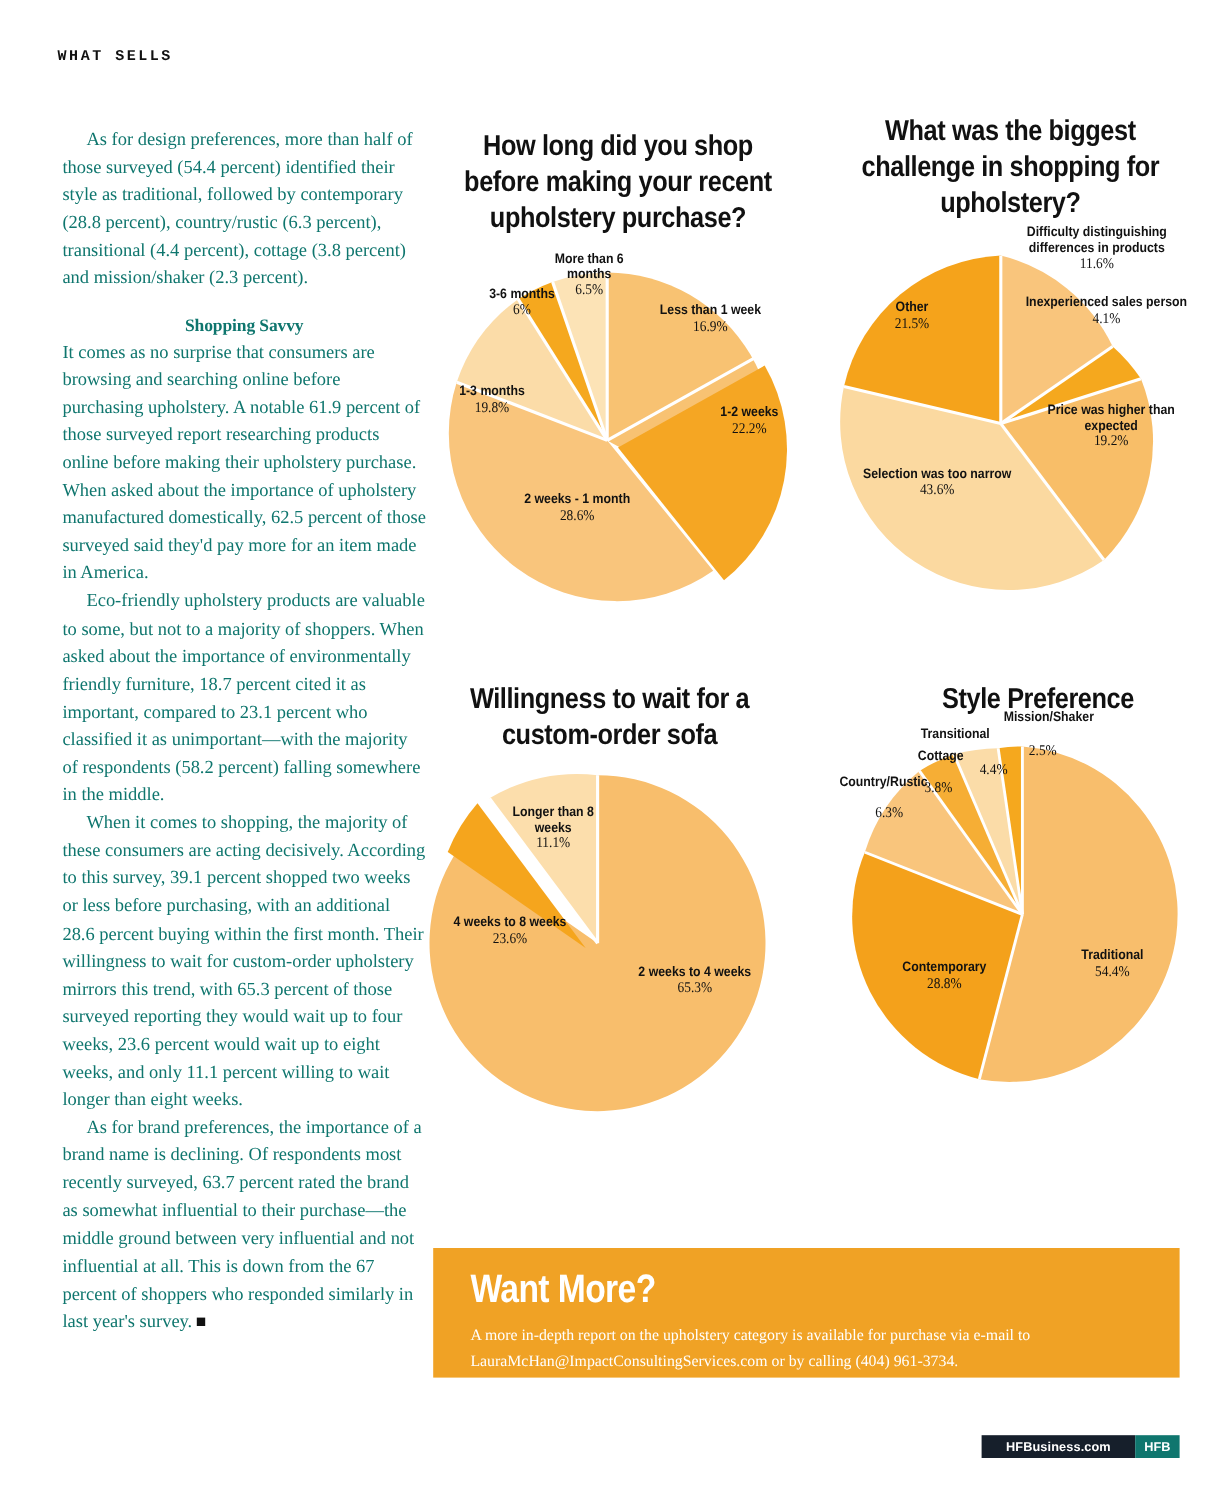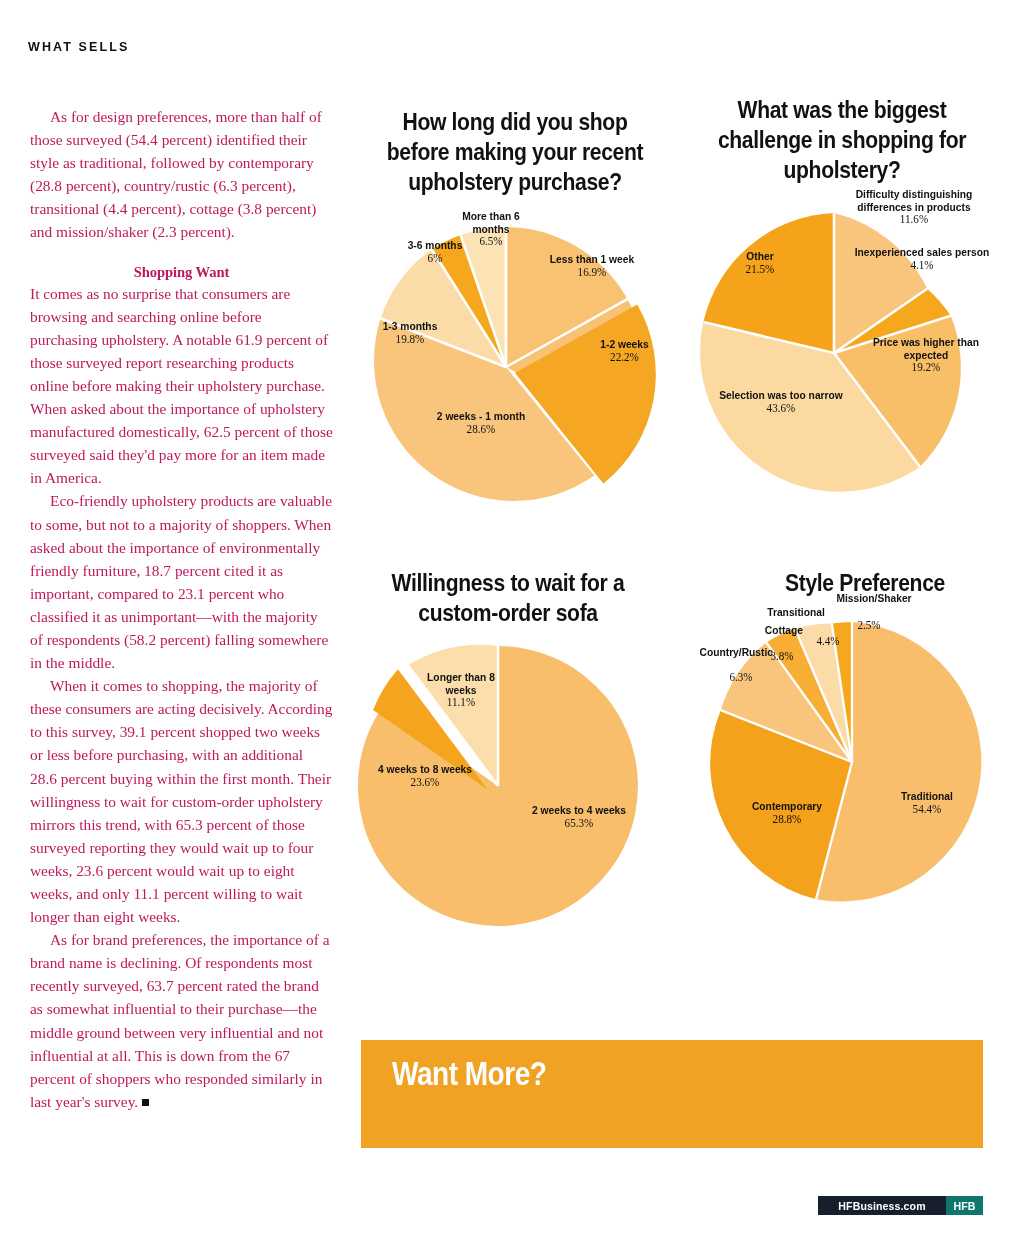--- a/index.html
+++ b/index.html
@@ -1,30 +1,30 @@
 <!DOCTYPE html>
 <html><head>
 <meta charset="utf-8">
 <style>
   html,body{margin:0;padding:0;background:#ffffff;}
   body{width:1024px;height:1255px;position:relative;font-family:"Liberation Serif",serif;color:#111;}
   .page{position:absolute;inset:0;}
 
   
   .kicker{
-    position:absolute;left:28px;top:40px;
-    font-family:Liberation Sans, sans-serif;
+    position:absolute;left:48px;top:40px;
+    font-family:Liberation Mono, monospace;
     font-weight:700;font-size:12.5px;letter-spacing:2.1px;color:#111;
   }
 
   
   .col{
-    position:absolute;left:30px;top:105px;width:303px;
+    position:absolute;left:52px;top:105px;width:303px;
     font-family:"Liberation Serif",serif;
-    font-size:15.4px;line-height:23.1px;color:#be185d;
+    font-size:15.4px;line-height:23.1px;color:#0f766e;
     text-align:left;
   }
   .col p{margin:0;text-indent:20px;}
   .col p.noind{text-indent:0;}
   .col .subhead{
     margin:18px 0 0 0;text-indent:0;text-align:center;
     font-weight:700;font-size:14.6px;line-height:20px;
     letter-spacing:-0.1px;
   }
   .endmark{display:inline-block;width:7px;height:7px;background:#111;margin-left:4px;vertical-align:1px;}
@@ -113,21 +113,21 @@
 </style>
 </head>
 <body>
 
 <div class="page">
 
   <div class="kicker">WHAT SELLS</div>
 
   <div class="col">
     <p>As for design preferences, more than half of those surveyed (54.4 percent) identified their style as traditional, followed by contemporary (28.8 percent), country/rustic (6.3 percent), transitional (4.4 percent), cottage (3.8 percent) and mission/shaker (2.3 percent).</p>
-    <p class="subhead">Shopping Want</p>
+    <p class="subhead">Shopping Savvy</p>
     <p class="noind">It comes as no surprise that consumers are browsing and searching online before purchasing upholstery. A notable 61.9 percent of those surveyed report researching products online before making their upholstery purchase. When asked about the importance of upholstery manufactured domestically, 62.5 percent of those surveyed said they'd pay more for an item made in America.</p>
     <p>Eco-friendly upholstery products are valuable to some, but not to a majority of shoppers. When asked about the importance of environmentally friendly furniture, 18.7 percent cited it as important, compared to 23.1 percent who classified it as unimportant—with the majority of respondents (58.2 percent) falling somewhere in the middle.</p>
     <p>When it comes to shopping, the majority of these consumers are acting decisively. According to this survey, 39.1 percent shopped two weeks or less before purchasing, with an additional 28.6 percent buying within the first month. Their willingness to wait for custom-order upholstery mirrors this trend, with 65.3 percent of those surveyed reporting they would wait up to four weeks, 23.6 percent would wait up to eight weeks, and only 11.1 percent willing to wait longer than eight weeks.</p>
     <p><span>As for brand preferences, the importance of a brand name is declining. Of respondents most recently surveyed, 63.7 percent rated the brand as somewhat influential to their purchase—the middle ground between very influential and not influential at all. This is down from the 67 percent of shoppers who responded similarly in last year's survey.</span><span class="endmark"></span></p>
   </div>
 
   <div class="chart" style="left:360px;top:107px;width:310px;">
     <div class="chart-title">How long did you shop before making your recent upholstery purchase?</div>
     <div class="pie-wrap" style="height:310px;margin-top:8px;">
       <svg width="310" height="310" viewBox="0 0 310 310">
@@ -316,20 +316,21 @@
         <span class="nm">Mission/Shaker</span>
       </div>
       <div class="plabel ctr" style="left:127px;top:9px;width:54px;">
         <span class="pc">2.5%</span>
       </div>
     </div>
   </div>
 
   <div class="wantmore">
     <div class="wm-title">Want More?</div>
+    <div class="wm-body">A more in-depth report on the upholstery category is available for purchase via e-mail to LauraMcHan@ImpactConsultingServices.com or by calling (404) 961-3734.</div>
   </div>
 
   <div class="logo">
     <div class="logo-left">HFBusiness.com</div>
     <div class="logo-right">HFB</div>
   </div>
 
 </div>
 
 </body></html>

